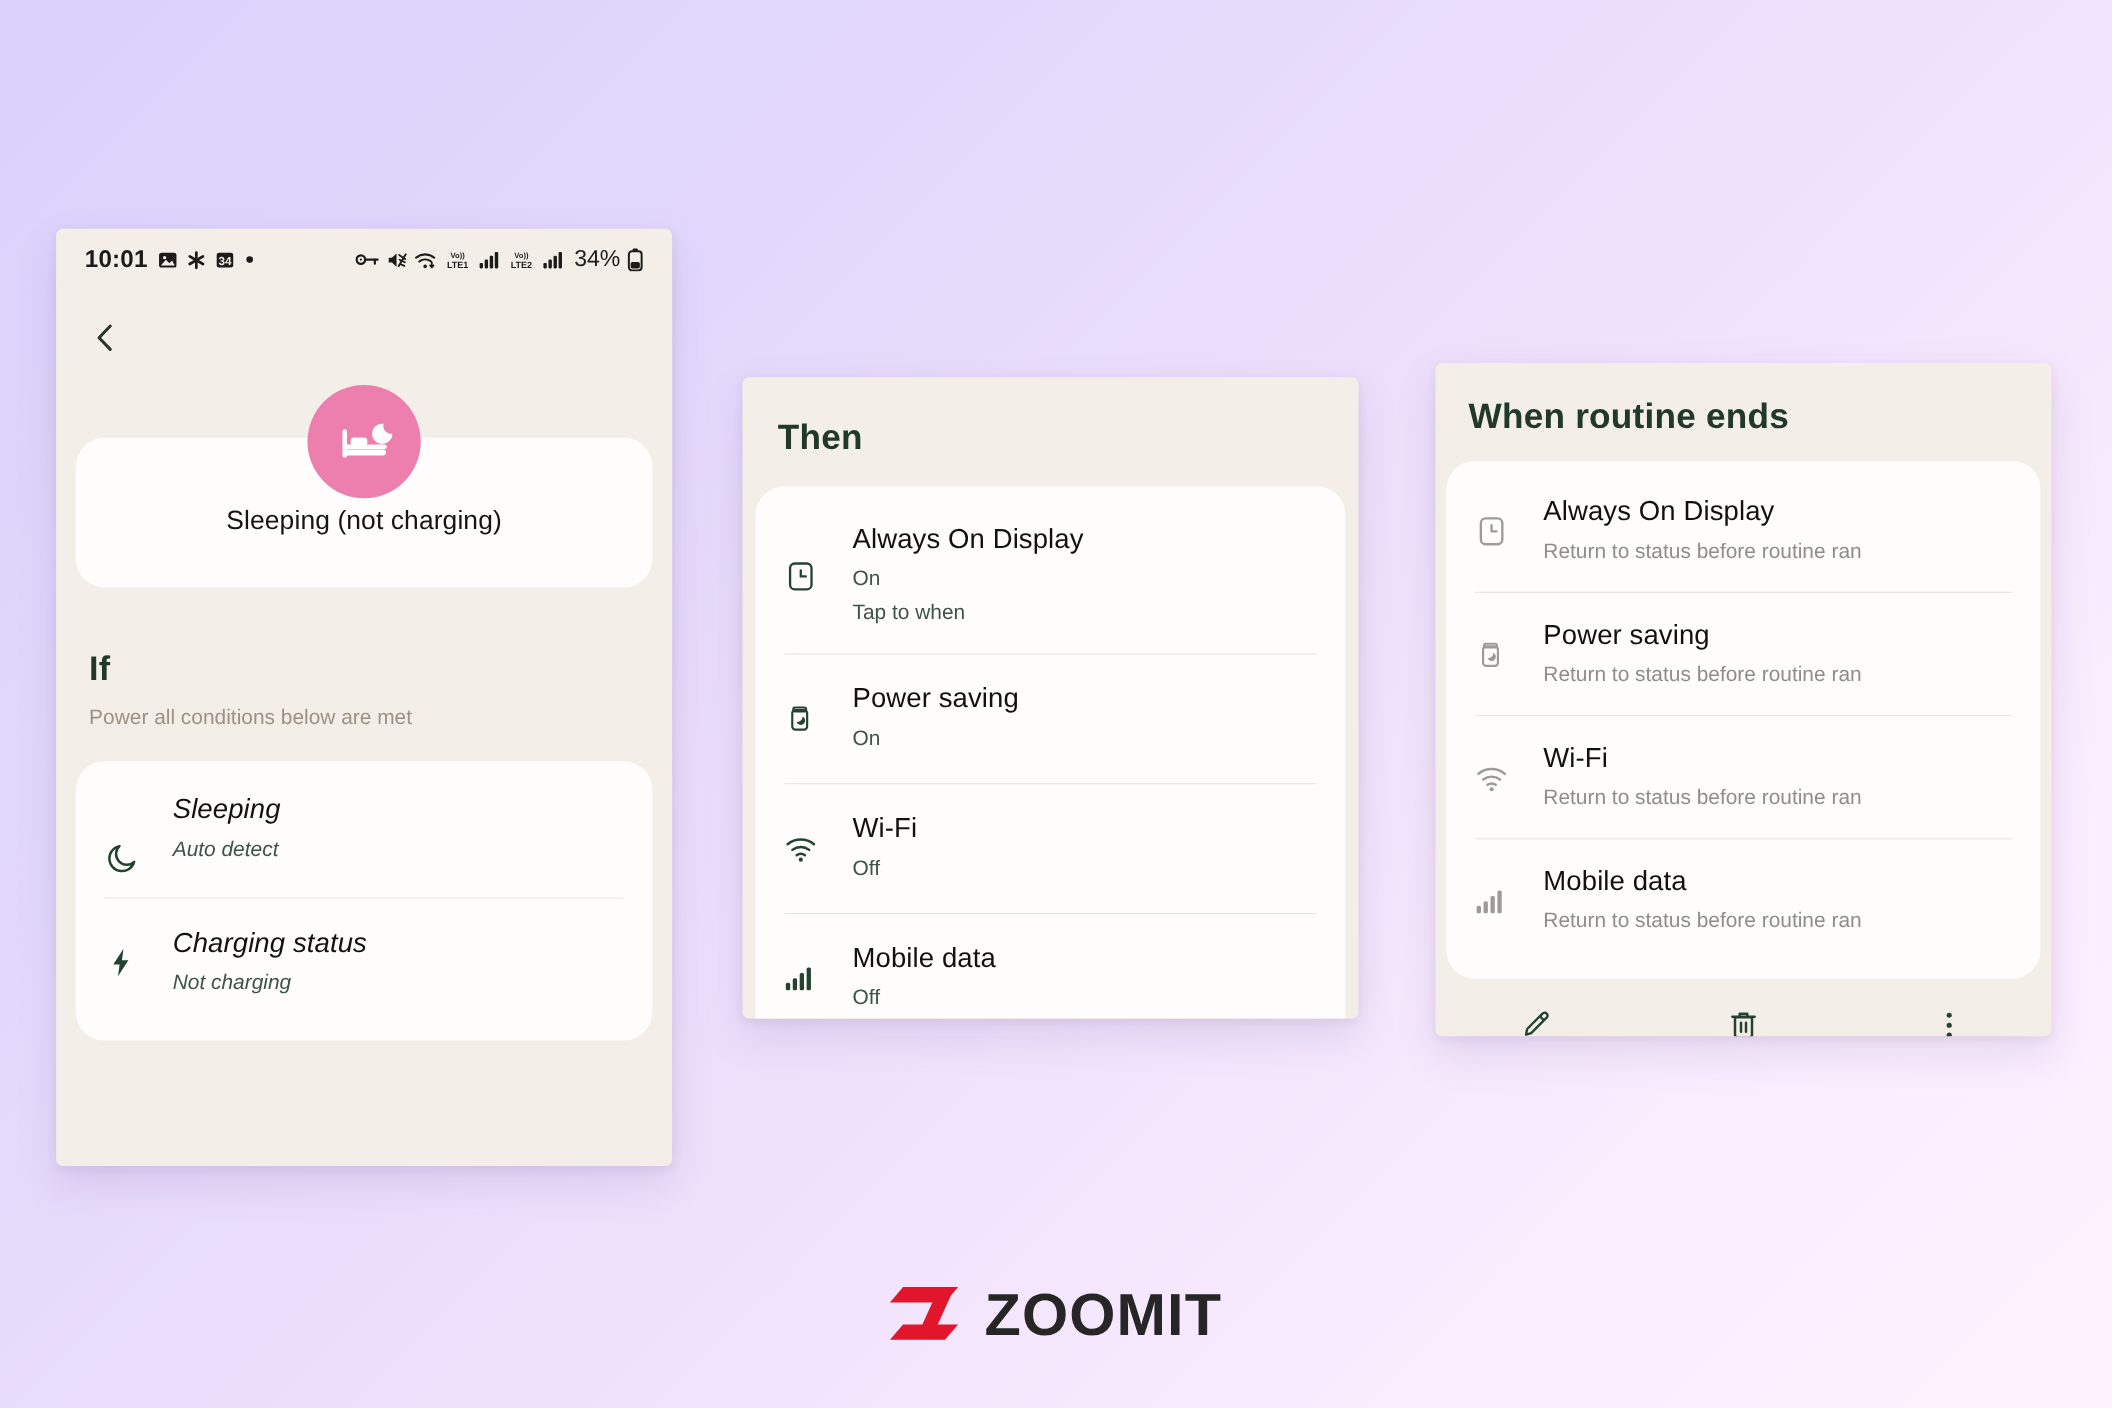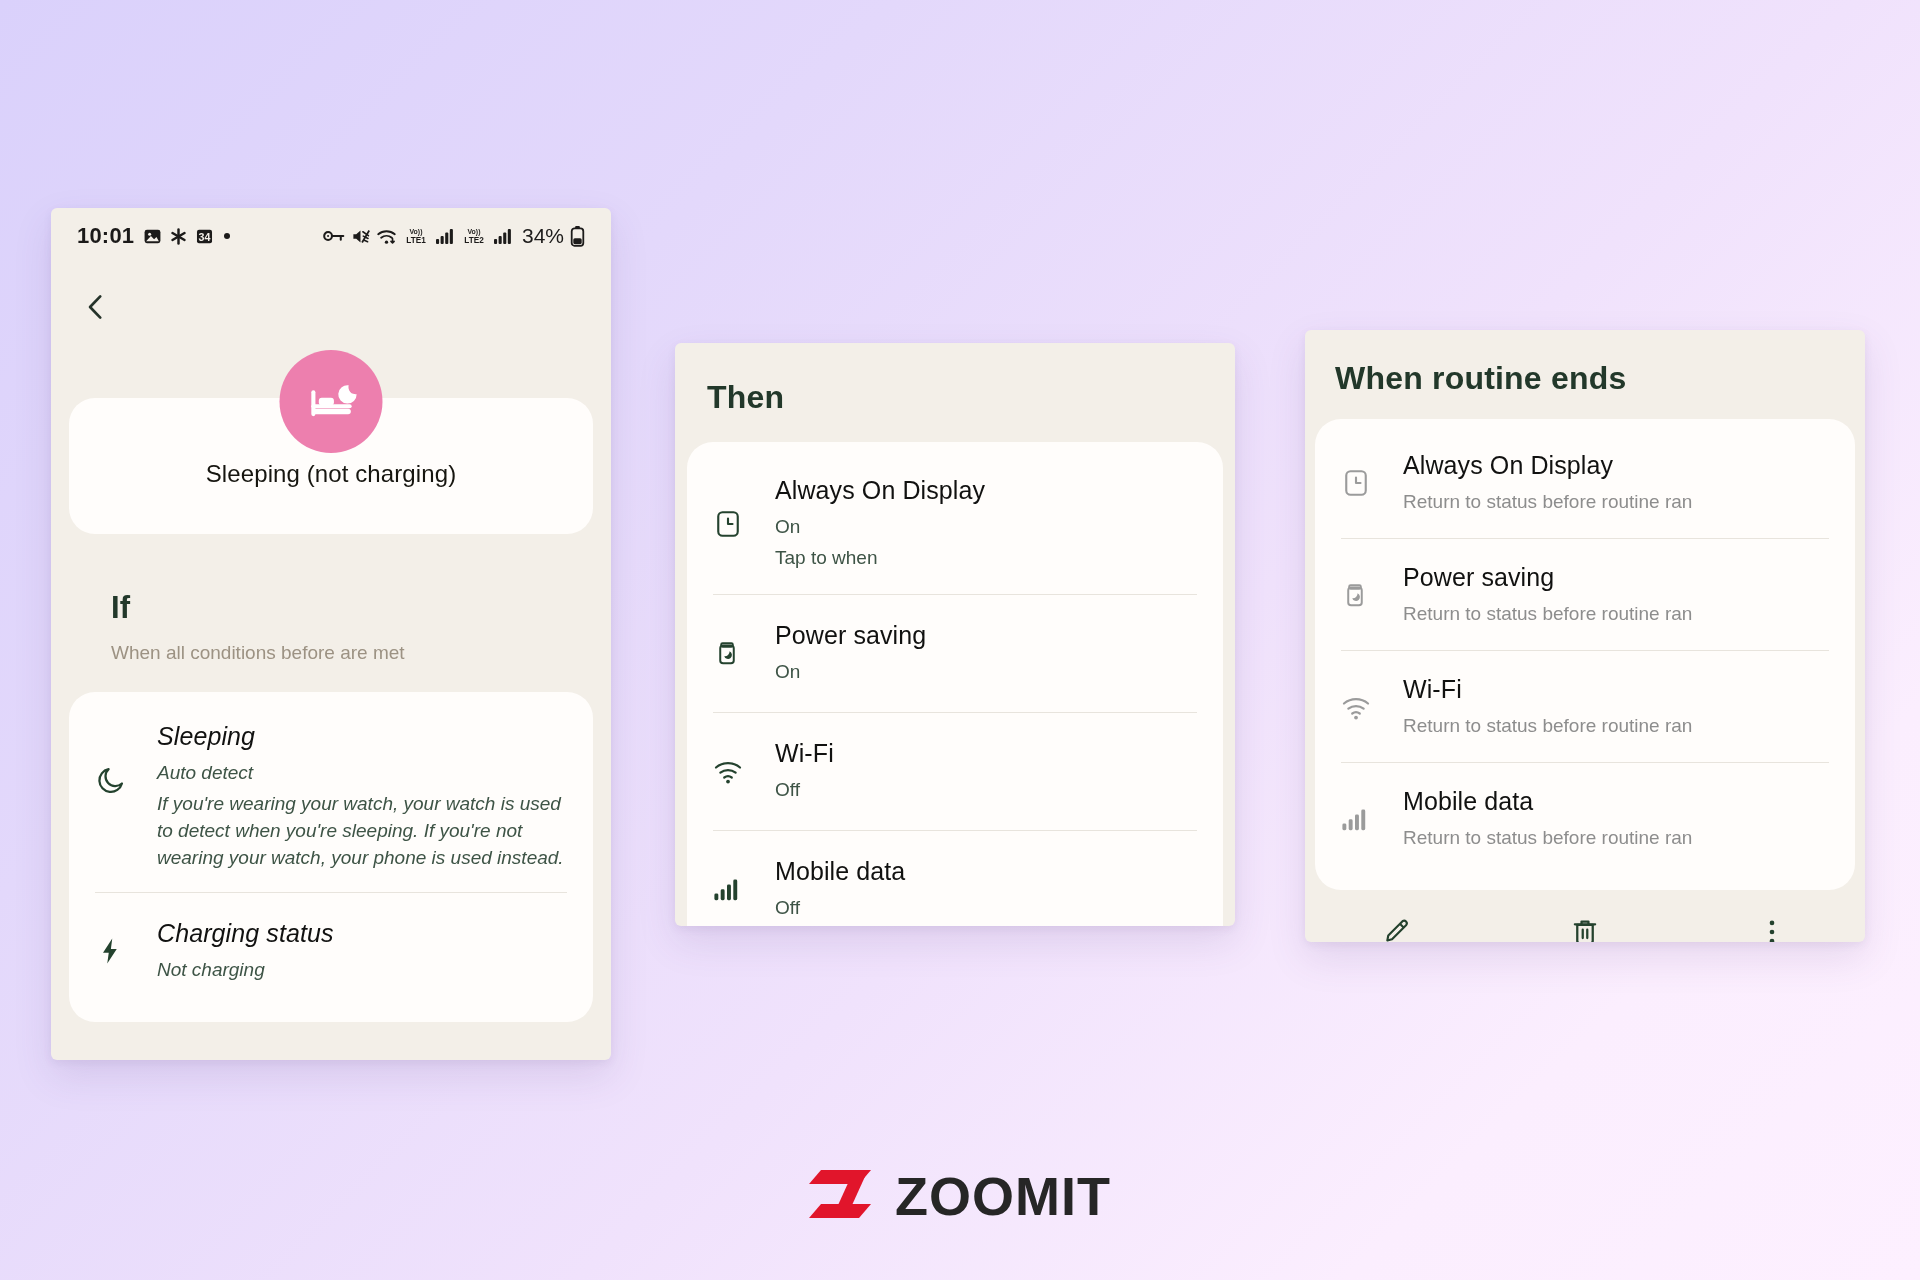--- a/index.html
+++ b/index.html
@@ -51,21 +51,21 @@
   }
   .hero-badge {
     position: absolute;
     top: -48px; left: 50%; transform: translateX(-50%);
     width: 103px; height: 103px; border-radius: 50%;
     background: #ed7fae;
     display: flex; align-items: center; justify-content: center;
   }
   .hero-title { font-size: 24px; color: #16150f; font-weight: 400; letter-spacing: .1px;}
 
-  .section-head { padding: 56px 44px 0 30px; margin-left: 30px; }
+  .section-head { padding: 56px 44px 0 30px; }
   .section-head h2 { font-size: 31px; color: #22382a; font-weight: 700; letter-spacing:.2px;}
   .section-head p { font-size: 19px; color: #9c9283; margin-top: 16px; font-weight: 400;}
 
   .list-card { margin: 28px 18px 0 18px; padding: 8px 0 12px 0; font-style: italic; }
 
   .row { display: flex; align-items: flex-start; padding: 22px 26px 20px 26px; position: relative; }
   .row-icon { width: 62px; flex: 0 0 62px; display: flex; align-items: center; justify-content: flex-start; padding-top: 8px;}
   .row-body { flex: 1; }
   .row-title { font-size: 25px; color: #111110; font-weight: 400; letter-spacing: .1px;}
   .row-sub { font-size: 19px; color: #3e5446; margin-top: 9px; line-height: 1.42; }
@@ -217,35 +217,34 @@
           <rect x="13.5" y="20.5" width="12.5" height="6.2" rx="2.4" fill="#fff"></rect>
           <path d="M38.2 10.2 a7.6 7.6 0 1 0 6.6 7.4 a6 6 0 0 1 -6.6 -7.4 z" fill="#fff"></path>
         </svg>
       </div>
       <div class="hero-title">Sleeping (not charging)</div>
     </div>
   </div>
 
   <div class="section-head">
     <h2>If</h2>
-    <p>When all conditions before are met</p>
+    <p>Power all conditions below are met</p>
   </div>
 
   <div class="inner-card list-card">
 
     <div class="row">
       <div class="row-icon" style="padding-top:42px;">
         <svg width="32" height="32" viewBox="0 0 24 24">
             <path d="M20.2 14.6 A8.6 8.6 0 1 1 10.2 3.9 A7 7 0 0 0 20.2 14.6 Z" fill="none" stroke="#24422e" stroke-width="1.7" stroke-linejoin="round"></path>
           </svg>
       </div>
       <div class="row-body">
         <div class="row-title">Sleeping</div>
         <div class="row-sub">Auto detect</div>
-        <div class="row-sub2">If you're wearing your watch, your watch is used to detect when you're sleeping. If you're not wearing your watch, your phone is used instead.</div>
       </div>
     </div>
     <div class="divider"></div>
 
     <div class="row rowcenter" style="padding-top:26px;padding-bottom:26px;">
       <div class="row-icon">
         <svg width="30" height="30" viewBox="0 0 24 24">
             <path d="M13.8 2 L6.4 13.4 h4.6 L9.8 22 L17.4 10.4 h-4.7 Z" fill="#24422e"></path>
           </svg>
       </div>

